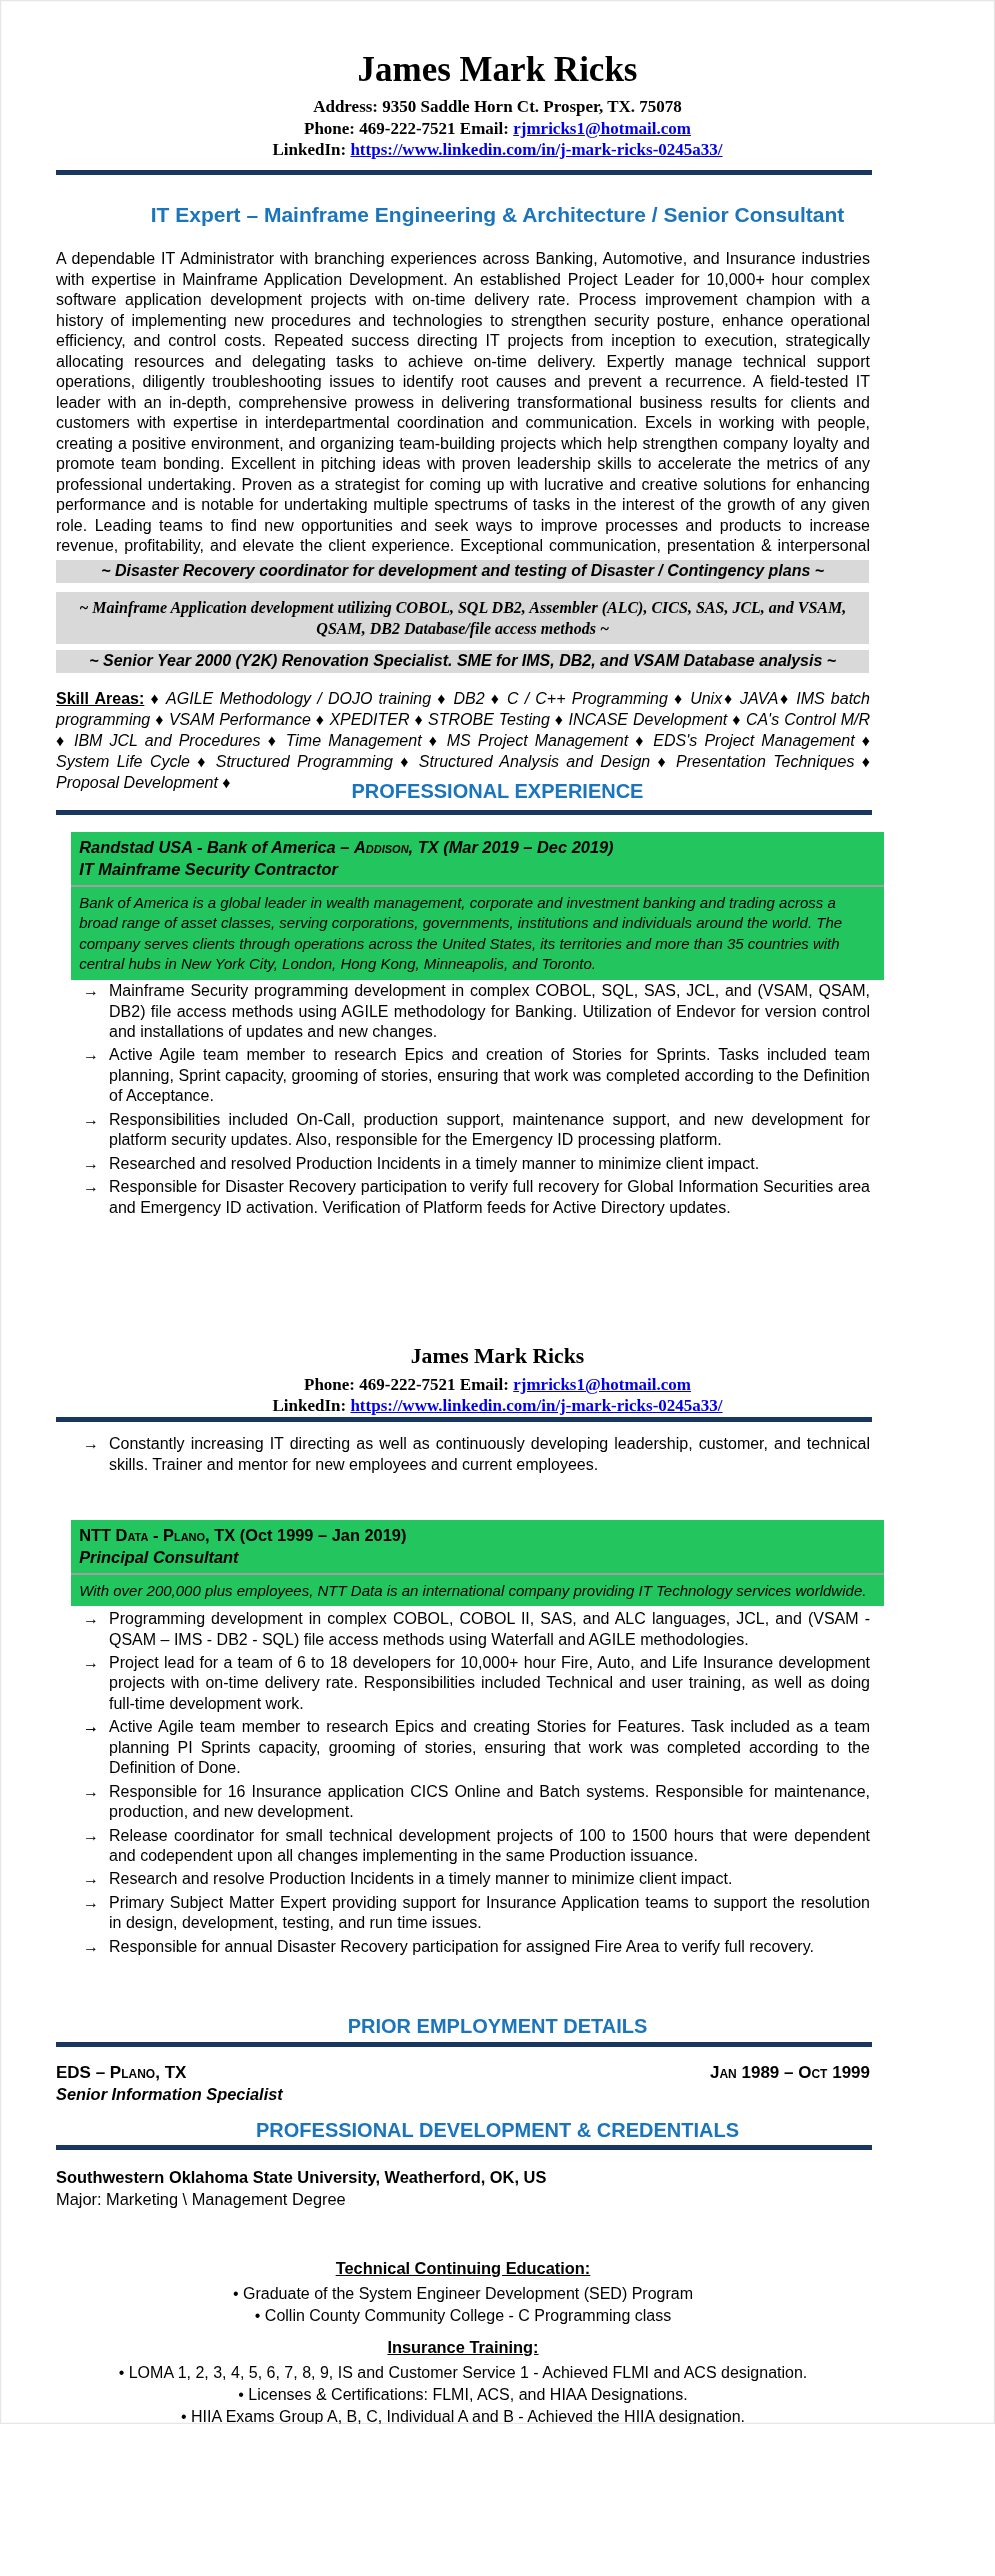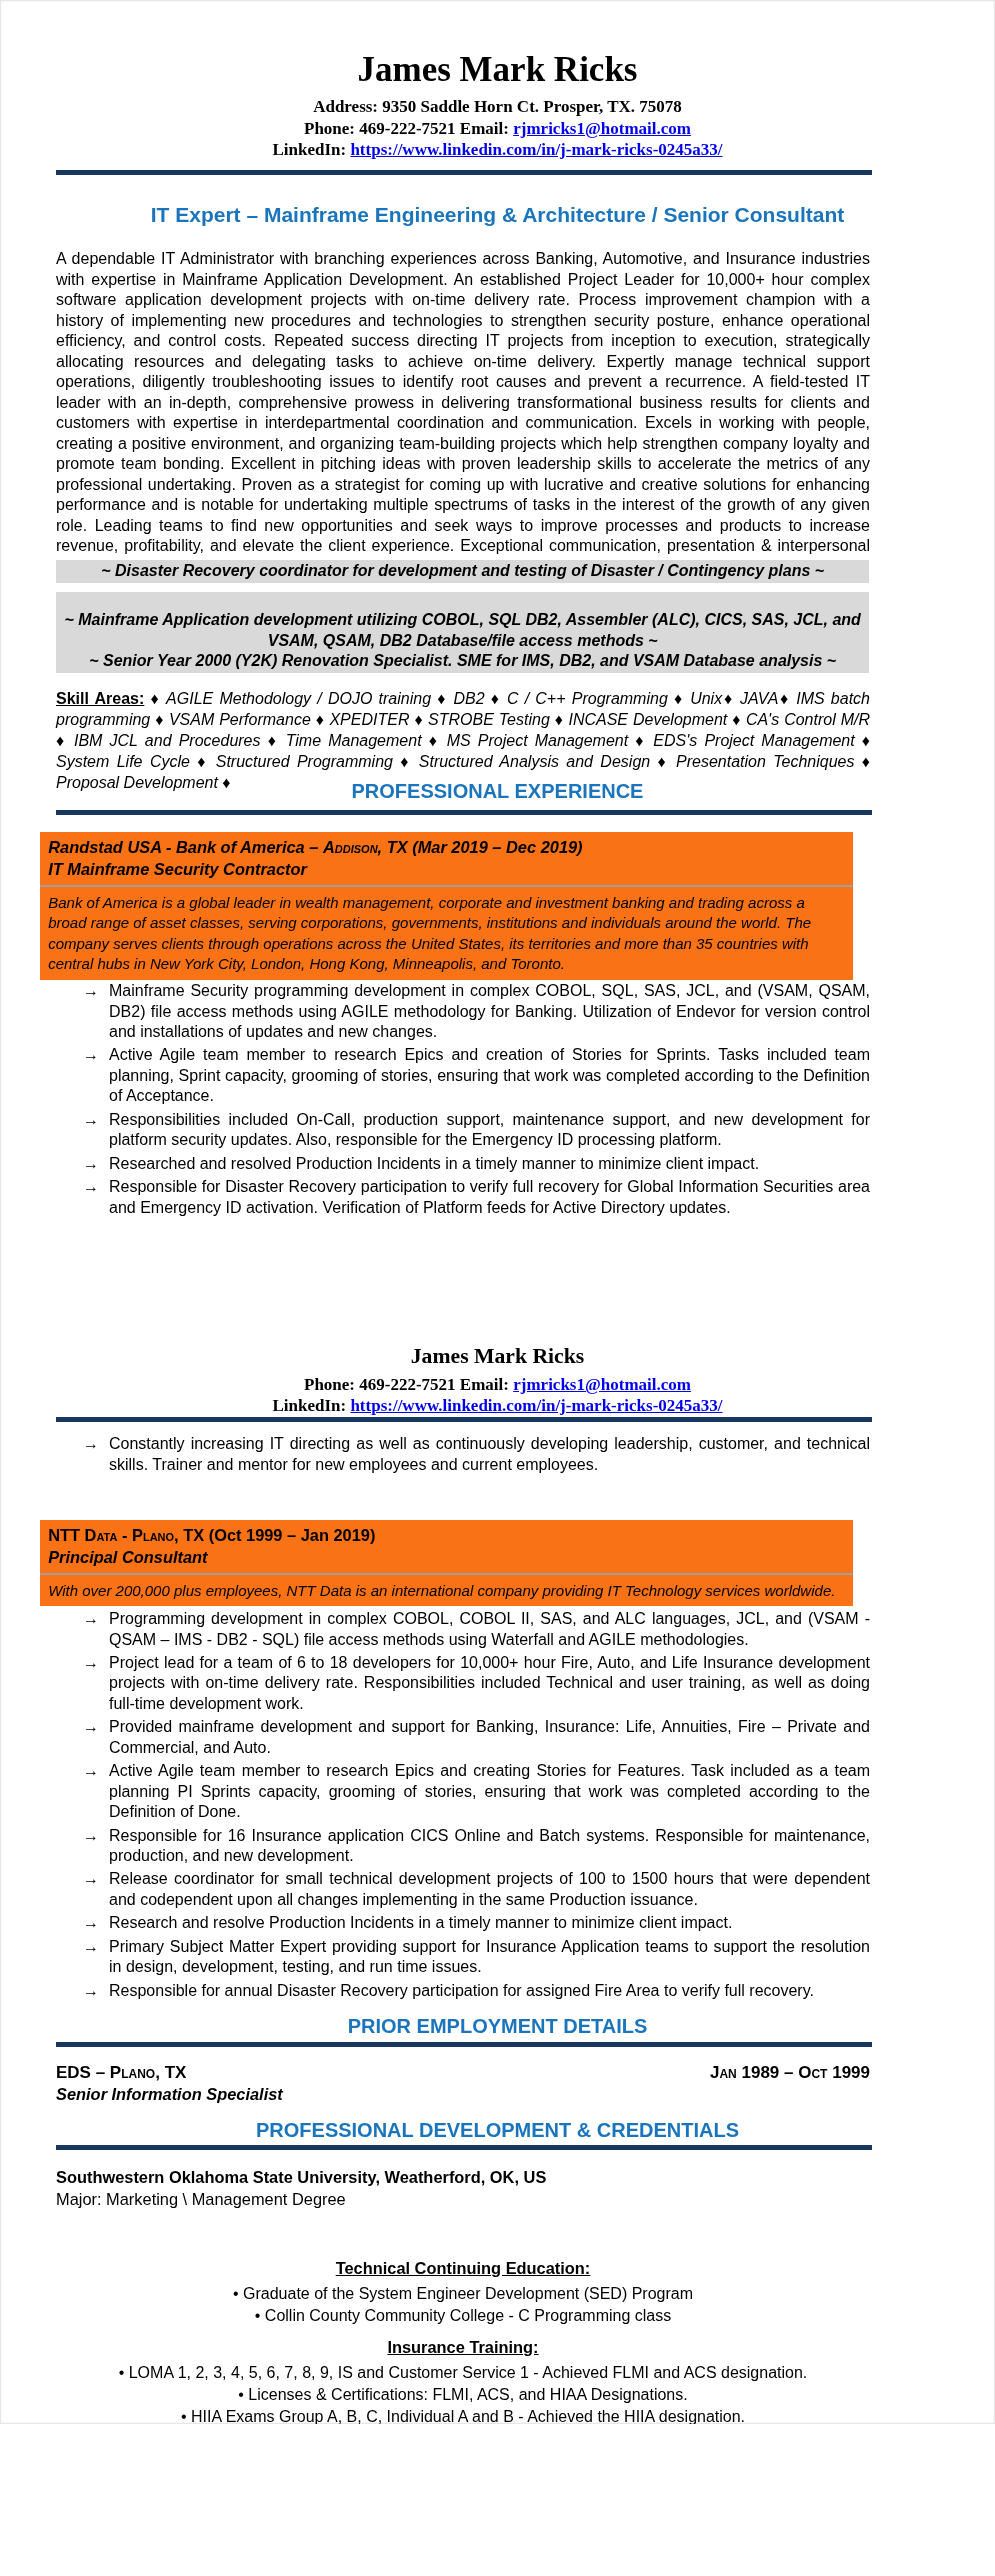--- a/index.html
+++ b/index.html
@@ -24,31 +24,31 @@
   #rule4 { top:2042px; } #rule5 { top:2145px; }
 
   #title-banner { position:absolute; top:203px; left:0; width:100%; text-align:center;
     font-size:21px; font-weight:bold; color:#1b75bc; }
 
   #summary { position:absolute; top:249px; left:56px; width:814px;
     font-size:16px; line-height:20.5px; text-align:justify; }
 
   .band { position:absolute; left:56px; width:797px; background:#d9d9d9; text-align:center;
     font-weight:bold; font-style:italic; font-size:16px; line-height:20.5px; padding:1.2px 8.2px; }
-  #band1 { top:560px; } #band2 { top:592px; padding-top:18px; padding-bottom:5.3px; } #band3 { top:650px; }
+  #band1 { top:560px; } #band2 { top:592px; padding-top:6px; padding-bottom:5.3px;font-family:Liberation Serif, serif; } #band3 { top:650px; }
 
   #skills { position:absolute; top:688px; left:56px; width:814px;
     font-size:16px; line-height:21px; text-align:justify; font-style:italic; }
   #skills .label { font-style:normal; font-weight:bold; text-decoration:underline; }
 
   .section-heading { position:absolute; left:0; width:100%; text-align:center;
     font-size:20px; font-weight:bold; color:#1b75bc; }
   #h-exp { top:780px; } #h-prior { top:2015px; } #h-dev { top:2119px; }
 
-  .jobbox { position:absolute; left:40px; width:797px; background:#f97316; padding:4.7px 8.2px; }
+  .jobbox { position:absolute; left:71px; width:797px; background:#22c55e; padding:4.7px 8.2px; }
   #jobbox1 { top:832px; } #jobbox2 { top:1520px; }
   .job-title { font-size:16.4px; font-weight:bold; line-height:21px; }
   .job-title.it { font-style:italic; }
   .sc { font-variant:small-caps; }
   .job-sub { font-size:16.4px; font-weight:bold; font-style:italic; line-height:20px; margin-top:1.2px; }
   .job-divider { height:2.3px; background:#a0a0a0; margin:5.9px -8.2px; }
   .job-desc { font-style:italic; font-size:15px; line-height:20.5px; }
 
   .bullets { position:absolute; left:56px; width:814px; }
   #bullets1 { top:981px; } #bullet-cont { top:1434px; } #bullets2 { top:1609px; }
@@ -128,21 +128,21 @@
   <div id="jobbox2" class="jobbox">
     <div class="job-title"><span class="sc">NTT Data - Plano, TX </span><span>(Oct 1999 – Jan 2019)</span></div>
     <div class="job-sub">Principal Consultant</div>
     <div class="job-divider"></div>
     <div class="job-desc">With over 200,000 plus employees, NTT Data is an international company providing IT Technology services worldwide.</div>
   </div>
 
   <div id="bullets2" class="bullets">
     <div class="bullet"><span class="arrow">→</span><span>Programming development in complex COBOL, COBOL II, SAS, and ALC languages, JCL, and (VSAM - QSAM – IMS - DB2 - SQL) file access methods using Waterfall and AGILE methodologies.</span></div>
     <div class="bullet"><span class="arrow">→</span><span>Project lead for a team of 6 to 18 developers for 10,000+ hour Fire, Auto, and Life Insurance development projects with on-time delivery rate. Responsibilities included Technical and user training, as well as doing full-time development work.</span></div>
-    <div class="bullet"><span class="arrow">→</span><span>Provided mainframe development and support for Banking, Insurance: Life, Annuities, Fire – Private and Commercial, and Auto.</span></div>
+    <div class="bullet"><span class="arrow">→</span></div>
     <div class="bullet"><span class="arrow">→</span><span>Active Agile team member to research Epics and creating Stories for Features. Task included as a team planning PI Sprints capacity, grooming of stories, ensuring that work was completed according to the Definition of Done.</span></div>
     <div class="bullet"><span class="arrow">→</span><span>Responsible for 16 Insurance application CICS Online and Batch systems. Responsible for maintenance, production, and new development.</span></div>
     <div class="bullet"><span class="arrow">→</span><span>Release coordinator for small technical development projects of 100 to 1500 hours that were dependent and codependent upon all changes implementing in the same Production issuance.</span></div>
     <div class="bullet"><span class="arrow">→</span><span>Research and resolve Production Incidents in a timely manner to minimize client impact.</span></div>
     <div class="bullet"><span class="arrow">→</span><span>Primary Subject Matter Expert providing support for Insurance Application teams to support the resolution in design, development, testing, and run time issues.</span></div>
     <div class="bullet"><span class="arrow">→</span><span>Responsible for annual Disaster Recovery participation for assigned Fire Area to verify full recovery.</span></div>
   </div>
 
   <div id="h-prior" class="section-heading">PRIOR EMPLOYMENT DETAILS</div>
   <div id="rule4" class="rule"></div>

